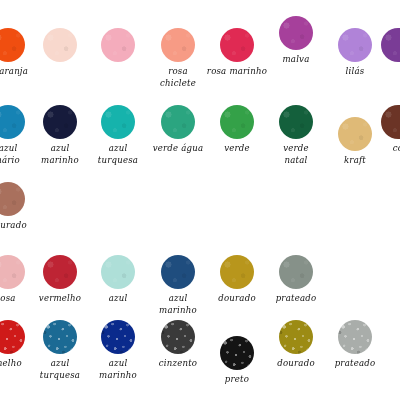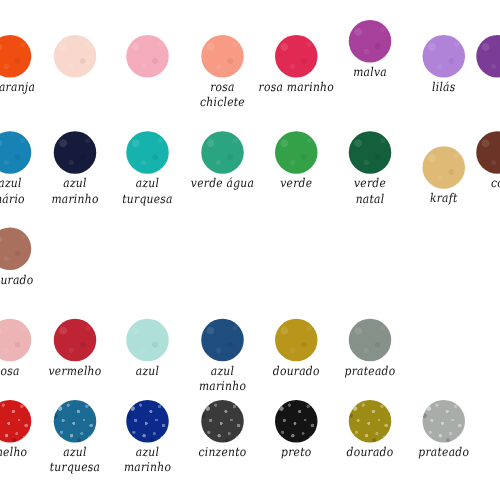--- a/index.html
+++ b/index.html
@@ -200,21 +200,21 @@
       <div class="swatch-cell" style="left: 118px; top: 320px;">
         <span class="dot glitter" title="azul
 marinho" style="width: 34px; height: 34px; background: rgb(10, 42, 140);"></span>
         <div class="label">azul
 marinho</div>
       </div>
       <div class="swatch-cell" style="left: 178px; top: 320px;">
         <span class="dot glitter" title="cinzento" style="width: 34px; height: 34px; background: rgb(58, 58, 58);"></span>
         <div class="label">cinzento</div>
       </div>
-      <div class="swatch-cell" style="left: 237px; top: 320px; text-align: center;">
+      <div class="swatch-cell" style="left: 237px; top: 336px; text-align: center;">
         <span class="dot glitter" title="preto" style="width: 34px; height: 34px; background: rgb(20, 20, 20);"></span>
         <div class="label">preto</div>
       </div>
       <div class="swatch-cell" style="left: 296px; top: 320px;">
         <span class="dot glitter" title="dourado" style="width: 34px; height: 34px; background: rgb(156, 139, 20);"></span>
         <div class="label">dourado</div>
       </div>
       <div class="swatch-cell" style="left: 355px; top: 320px;">
         <span class="dot glitter" title="prateado" style="width: 34px; height: 34px; background: rgb(169, 173, 170);"></span>
         <div class="label">prateado</div>

